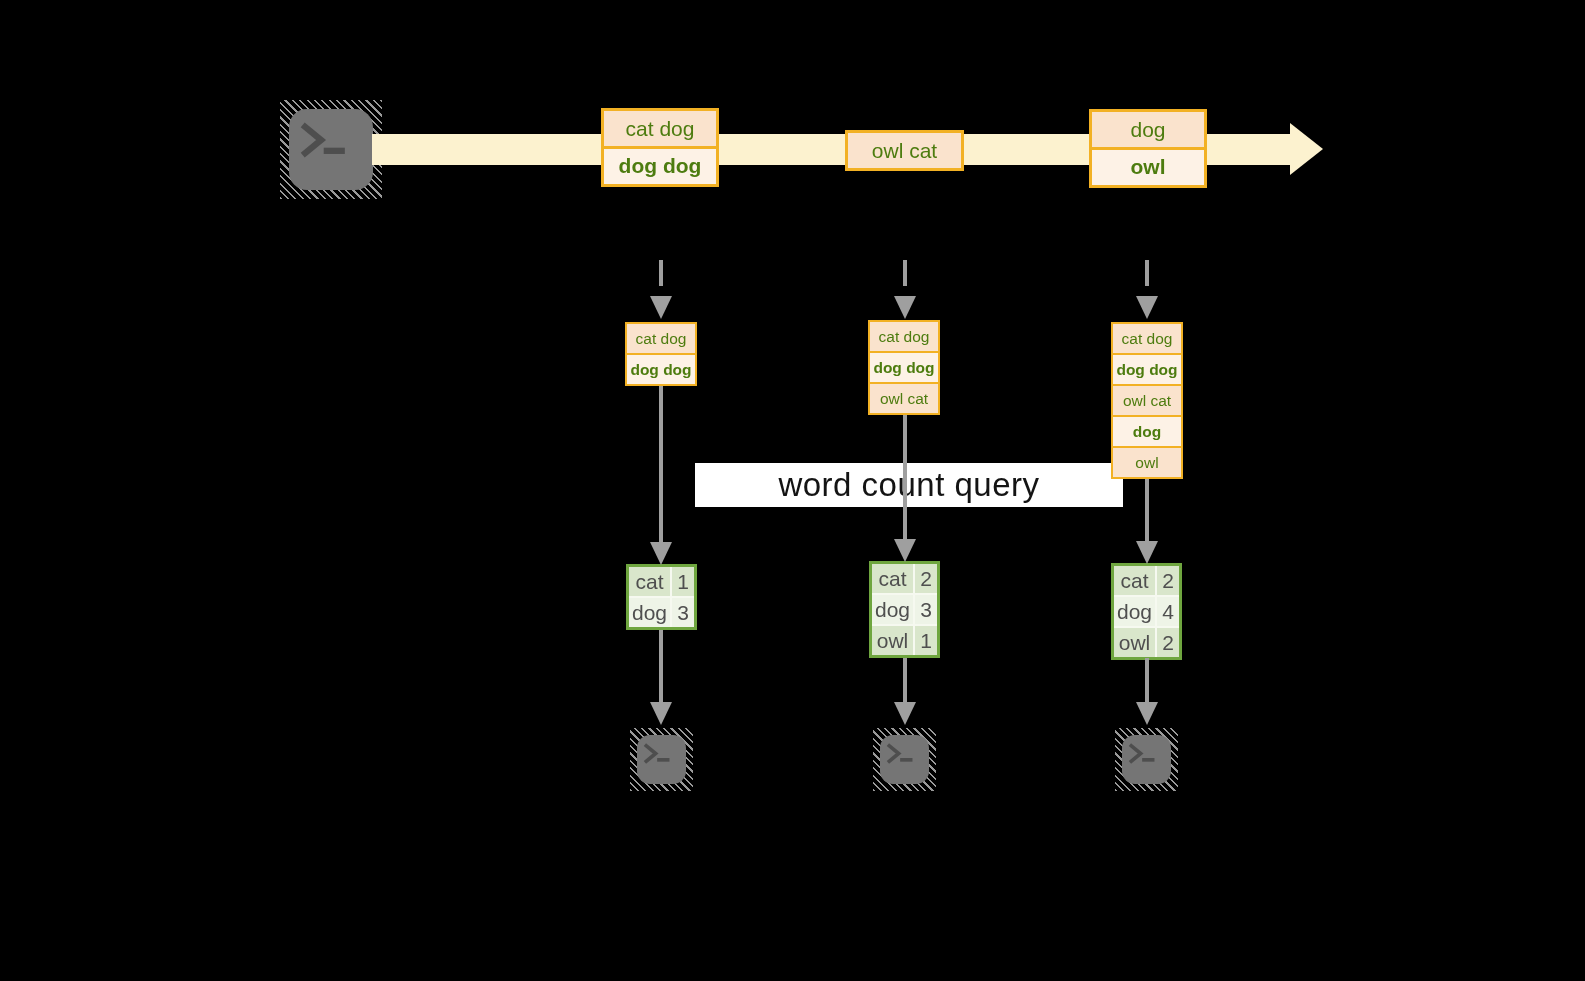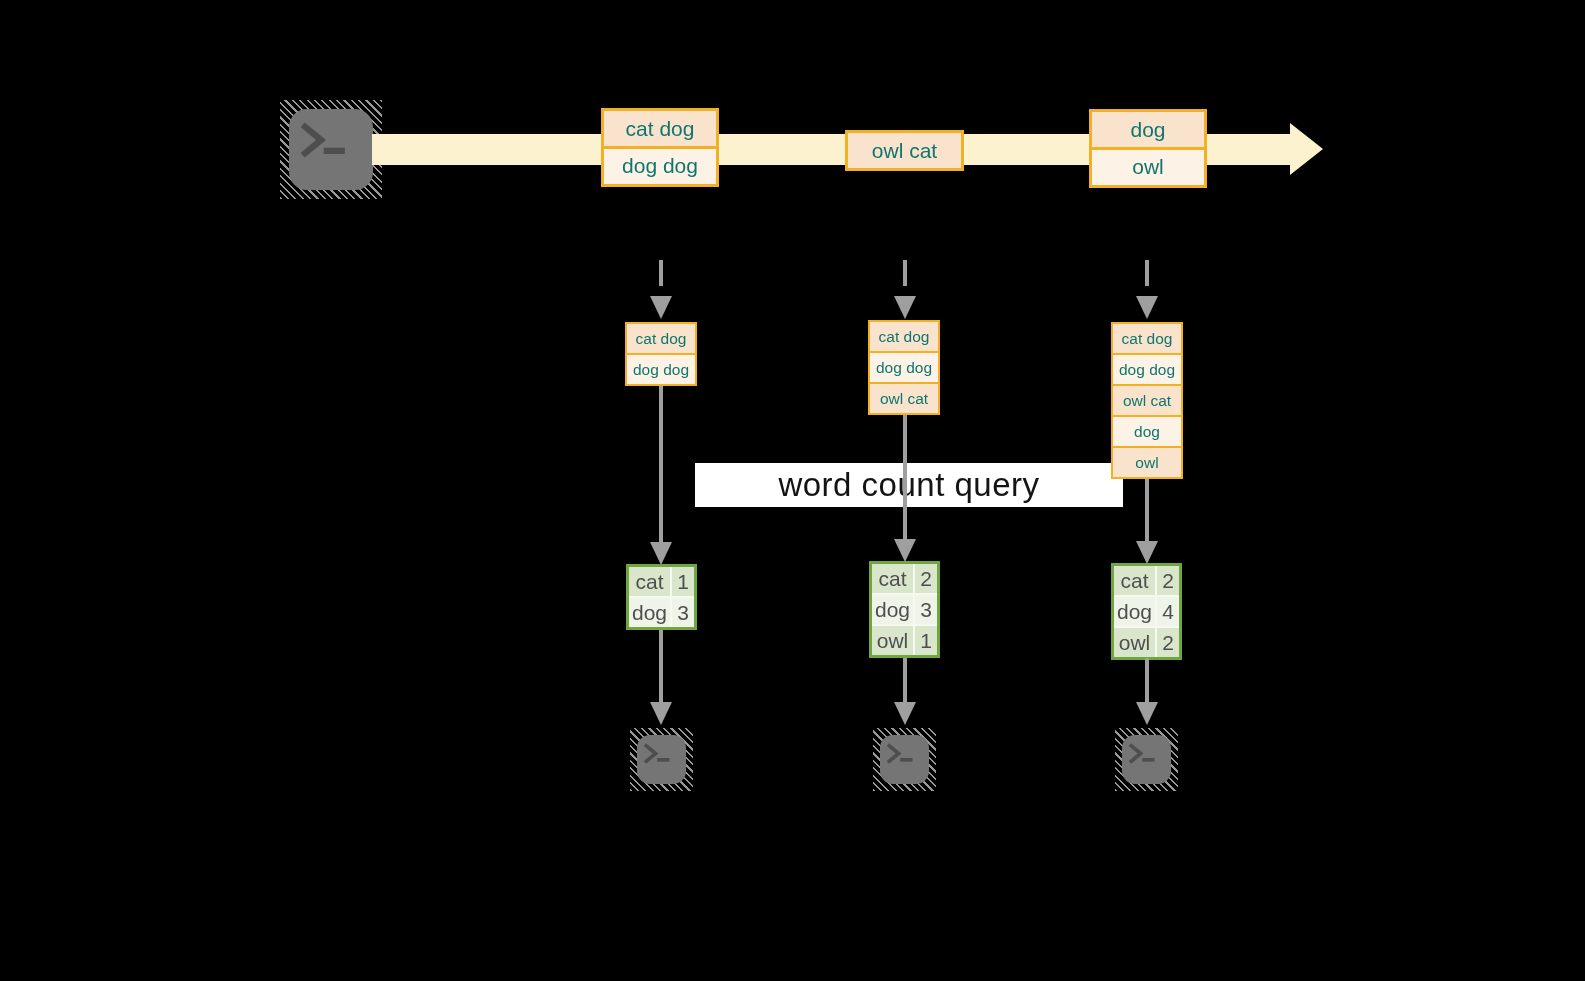--- a/index.html
+++ b/index.html
@@ -29,28 +29,28 @@
     border-top:26px solid transparent;border-bottom:26px solid transparent;
     border-left:33px solid #fcf2cf;
   }
   
   .ebox{
     position:absolute;border:3px solid #f2b124;background:#f2b124;
     display:flex;flex-direction:column;gap:2.5px;
   }
   .erow{
     display:flex;align-items:center;justify-content:center;
-    color:#0f766e;
+    color:#4d7c0f;
     text-align:right;
   }
   .ebox.top .erow{height:35px;font-size:21px;}
   .ebox.stack{border-width:2px;gap:2px;}
   .ebox.stack .erow{height:29px;font-size:15.5px;}
   .fa{background:#fae3cd;}
-  .fb{background:#fdf2e6;}
+  .fb{background:#fdf2e6;font-weight:bold;}
   
   .vline{position:absolute;width:4px;background:#9f9f9f;}
   .vdash{position:absolute;width:4px;background:#9f9f9f;}
   .tri-down{
     position:absolute;width:0;height:0;
     border-left:11px solid transparent;border-right:11px solid transparent;
     border-top:23px solid #9f9f9f;
   }
   
   .qband{

